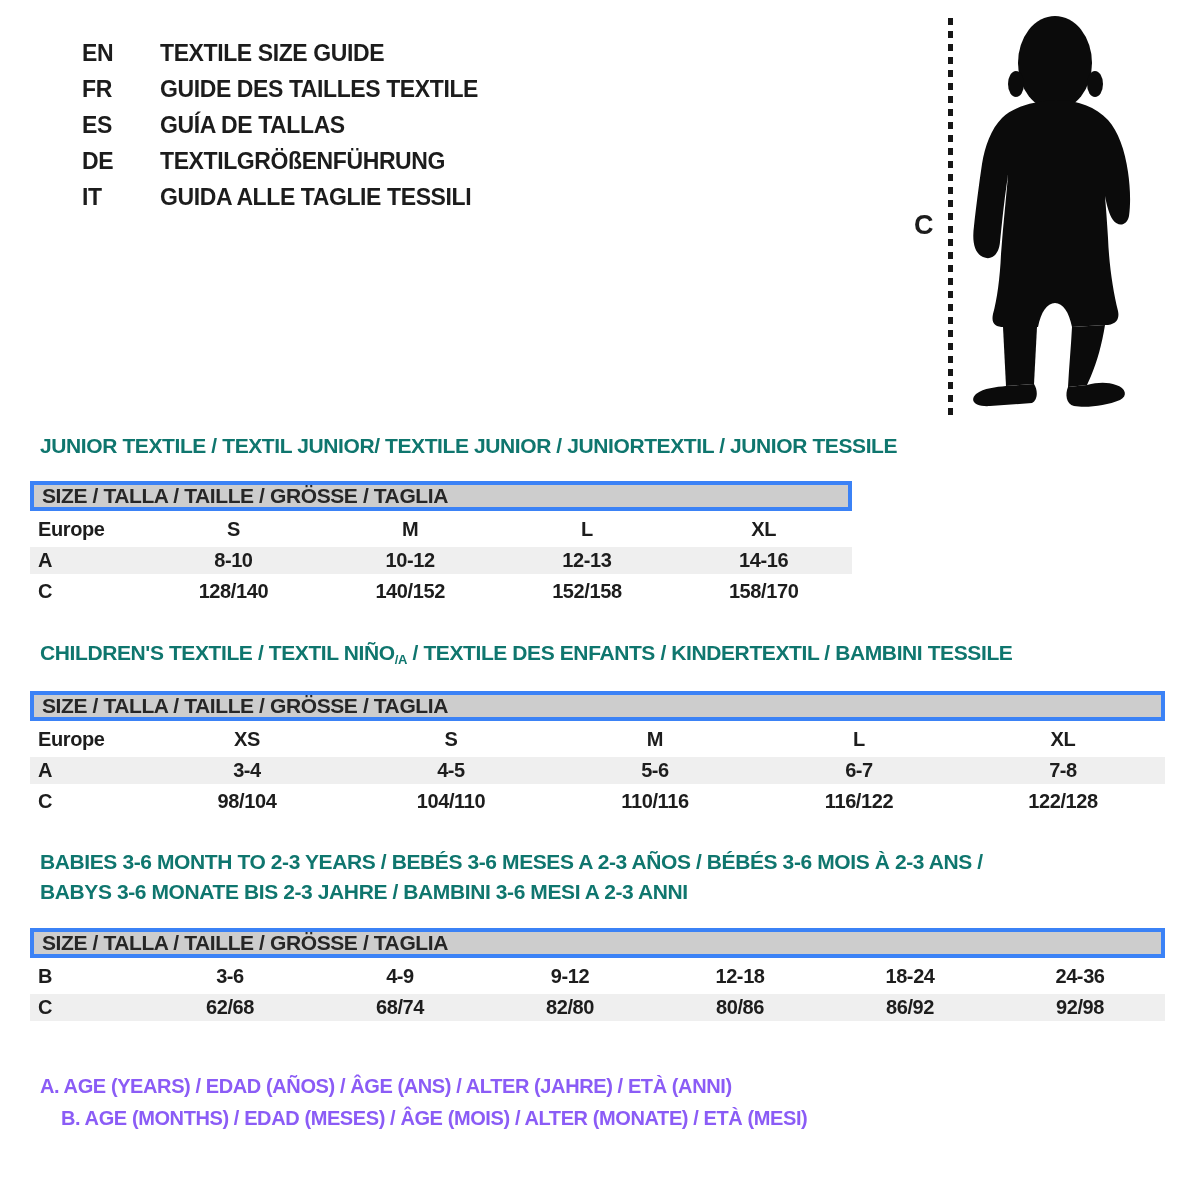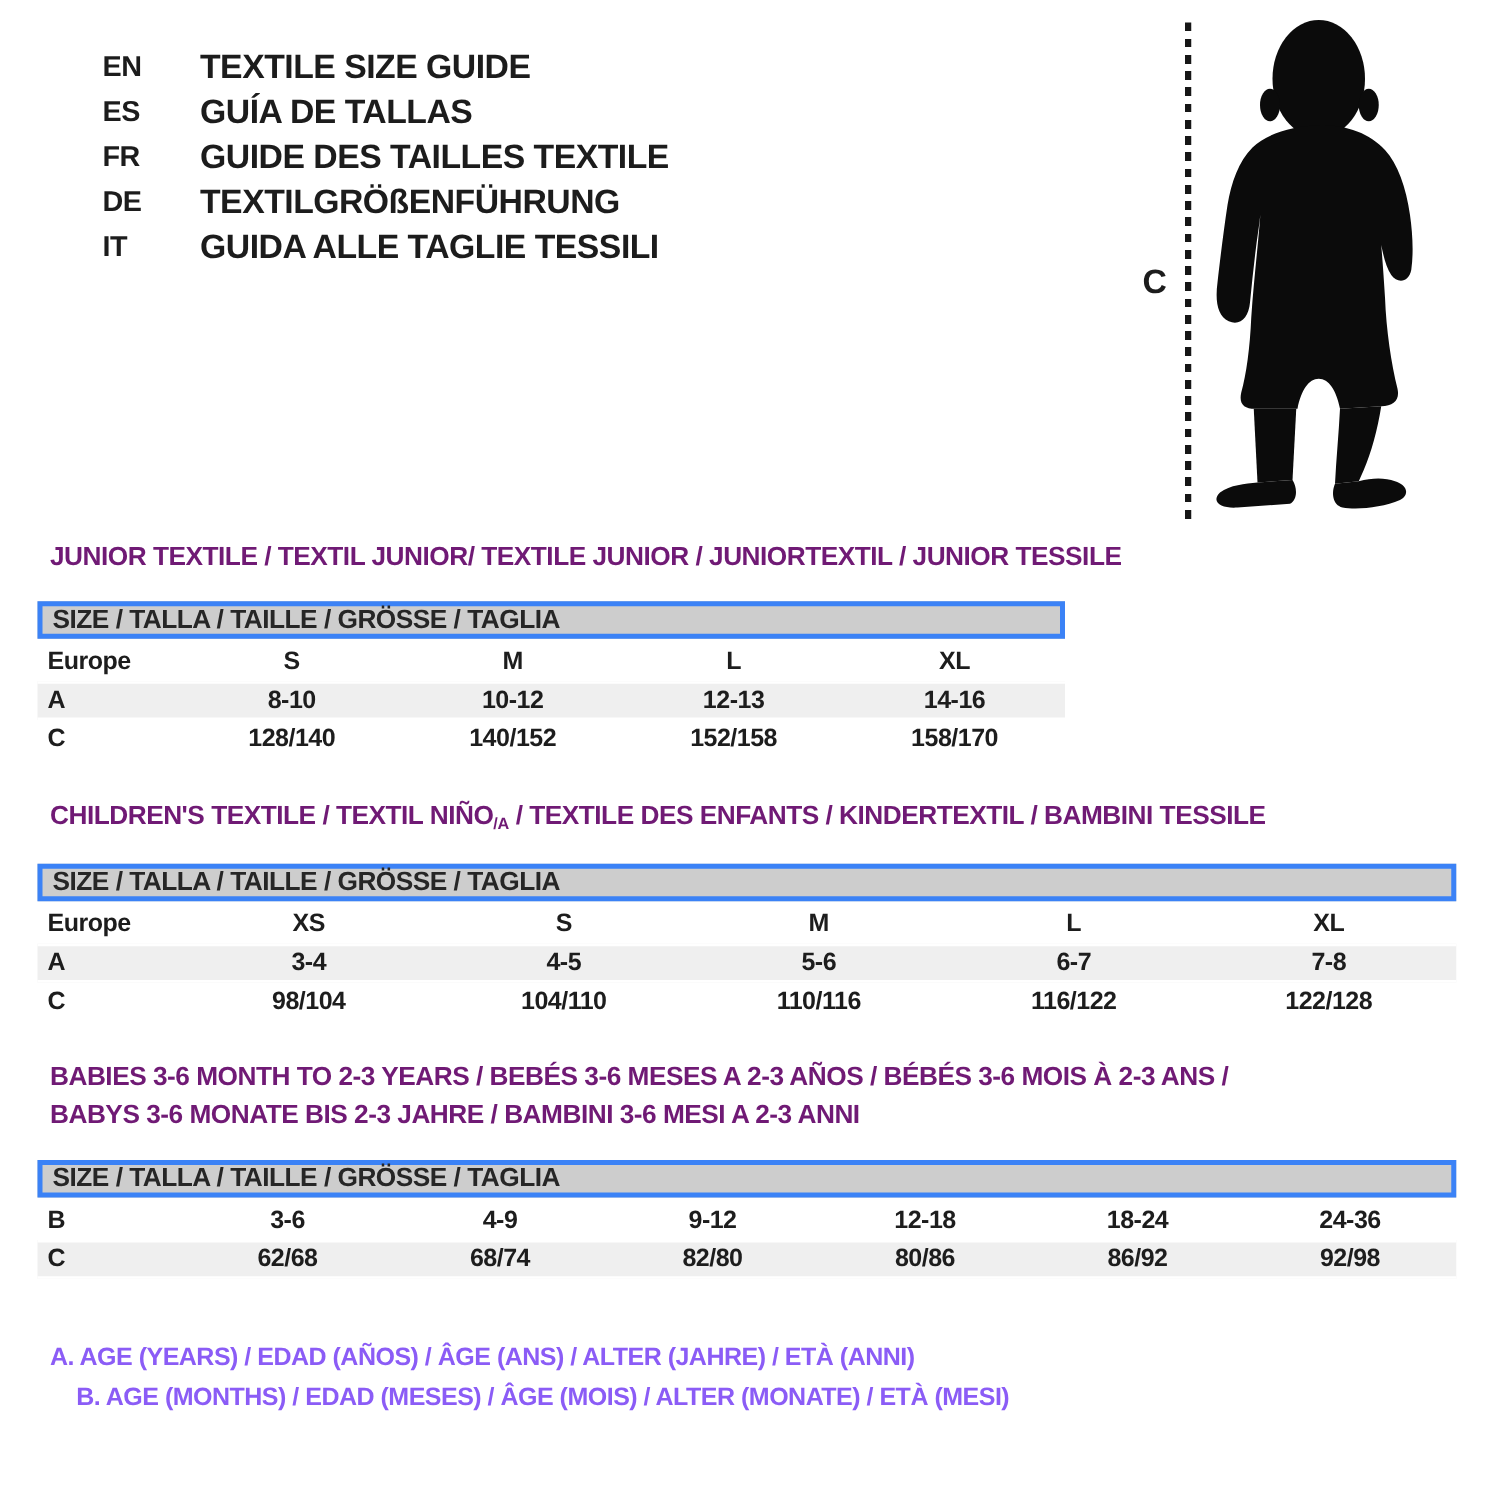--- a/index.html
+++ b/index.html
@@ -10,37 +10,37 @@
     background:#ffffff;
     font-family:"Liberation Sans", sans-serif;
     color:#1c1c1c;
     overflow:hidden;
     letter-spacing:-0.4px;
   }
   
   .lang-list { position:absolute; left:40px; top:35px;margin-left:42px; }
   .lang-row { display:flex; height:36px; align-items:center; }
   .lang-code { width:78px; font-size:23px; font-weight:bold; }
-  .lang-title { font-size:27px; font-weight:bold; white-space:nowrap; }
+  .lang-title { font-size:23px; font-weight:bold; white-space:nowrap; }
 
   
   .measure-line {
     position:absolute; left:948px; top:18px; width:5px; height:398px;
     background:repeating-linear-gradient(to bottom, #161616 0 7px, transparent 7px 13px);
   }
   .measure-label {
     position:absolute; left:914px; top:210px;
     font-size:27px; font-weight:bold;
   }
   .toddler-svg { position:absolute; left:956px; top:10px; }
 
   
   .section-heading {
     position:absolute; left:40px;
-    font-size:21px; font-weight:bold; white-space:nowrap; color:#701a75;
+    font-size:21px; font-weight:bold; white-space:nowrap; color:#0f766e;
   }
   .sub-s { font-size:13px; vertical-align:-4px; letter-spacing:-0.3px; }
 
   .stable { position:absolute; left:30px; }
   .thead {
     height:30px; background:#cdcdcd;
     border:4px solid #3b82f6;
     display:flex; align-items:center; padding-left:8px;
     font-size:21px; font-weight:bold; color:#262626;
     margin-bottom:3px;
@@ -80,26 +80,26 @@
 <body>
 
 <div class="page">
 
   <div class="lang-list">
     <div class="lang-row">
       <span class="lang-code">EN</span>
       <span class="lang-title">TEXTILE SIZE GUIDE</span>
     </div>
     <div class="lang-row">
+      <span class="lang-code">FR</span>
+      <span class="lang-title">GUIDE DES TAILLES TEXTILE</span>
+    </div>
+    <div class="lang-row">
       <span class="lang-code">ES</span>
       <span class="lang-title">GUÍA DE TALLAS</span>
-    </div>
-    <div class="lang-row">
-      <span class="lang-code">FR</span>
-      <span class="lang-title">GUIDE DES TAILLES TEXTILE</span>
     </div>
     <div class="lang-row">
       <span class="lang-code">DE</span>
       <span class="lang-title">TEXTILGRÖßENFÜHRUNG</span>
     </div>
     <div class="lang-row">
       <span class="lang-code">IT</span>
       <span class="lang-title">GUIDA ALLE TAGLIE TESSILI</span>
     </div>
   </div>

